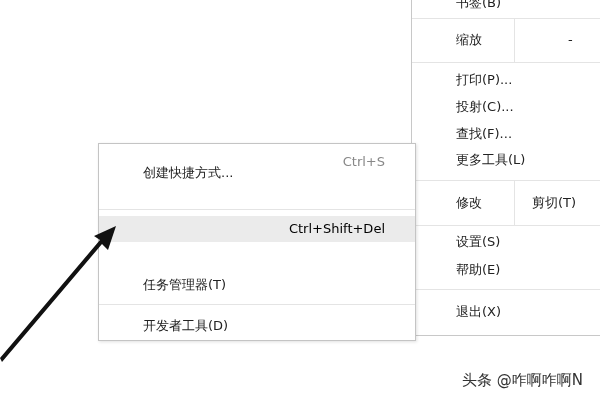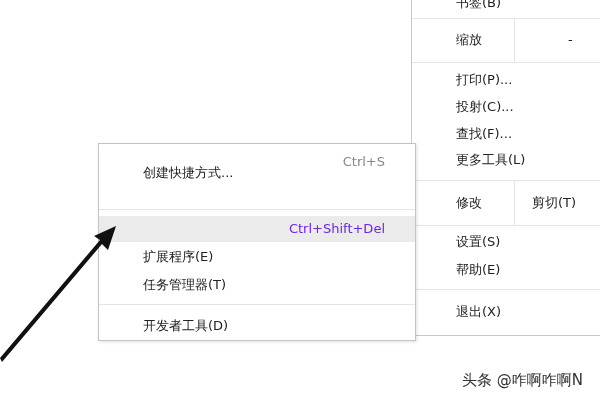--- a/index.html
+++ b/index.html
@@ -25,21 +25,21 @@
 
     .sub-menu {
       position: absolute; left: 98px; top: 143px; width: 316px; height: 196px;
       background: #fff; border: 1px solid #c4c4c4;
       box-shadow: 1px 1px 3px rgba(0,0,0,0.12);
     }
     .sm-row { position: absolute; left: 0; width: 316px; height: 26px; font-size: 13px; line-height: 26px; }
     .sm-row.hl { background: #ebebeb; }
     .sm-row .lbl { position: absolute; left: 44px; color: #222; }
     .sm-row .sc { position: absolute; right: 30px; color: #888; }
-    .sm-row.hl .sc { color: #6d28d9; }
+    .sm-row.hl .sc { color: #000000; }
     .sm-sep { position: absolute; left: 0; width: 316px; height: 1px; background: #e4e4e4; }
 
     .arrow { position: absolute; left: 0; top: 0; width: 600px; height: 400px; pointer-events: none; }
     .watermark {
       position: absolute; left: 462px; top: 371px; font-size: 15px; color: #333;
       text-shadow: 0 0 2px #fff, 0 0 2px #fff;
     }
   </style>
 </head>
 <body>
@@ -94,23 +94,20 @@
   <div class="sm-row" style="top:5px;">
     <span class="sc">Ctrl+S</span>
   </div>
   <div class="sm-row" style="top:16px;">
     <span class="lbl">创建快捷方式...</span>
   </div>
   <div class="sm-sep" style="top:65px;"></div>
   <div class="sm-row hl" style="top:72px;">
     <span class="sc">Ctrl+Shift+Del</span>
   </div>
-  <div class="sm-row" style="top:100px;">
-    <span class="lbl">扩展程序(E)</span>
-  </div>
   <div class="sm-row" style="top:128px;text-align:center;">
     <span class="lbl">任务管理器(T)</span>
   </div>
   <div class="sm-sep" style="top:160px;"></div>
   <div class="sm-row" style="top:169px;">
     <span class="lbl">开发者工具(D)</span>
   </div>
 </div>
 
 <svg class="arrow" viewBox="0 0 600 400">

